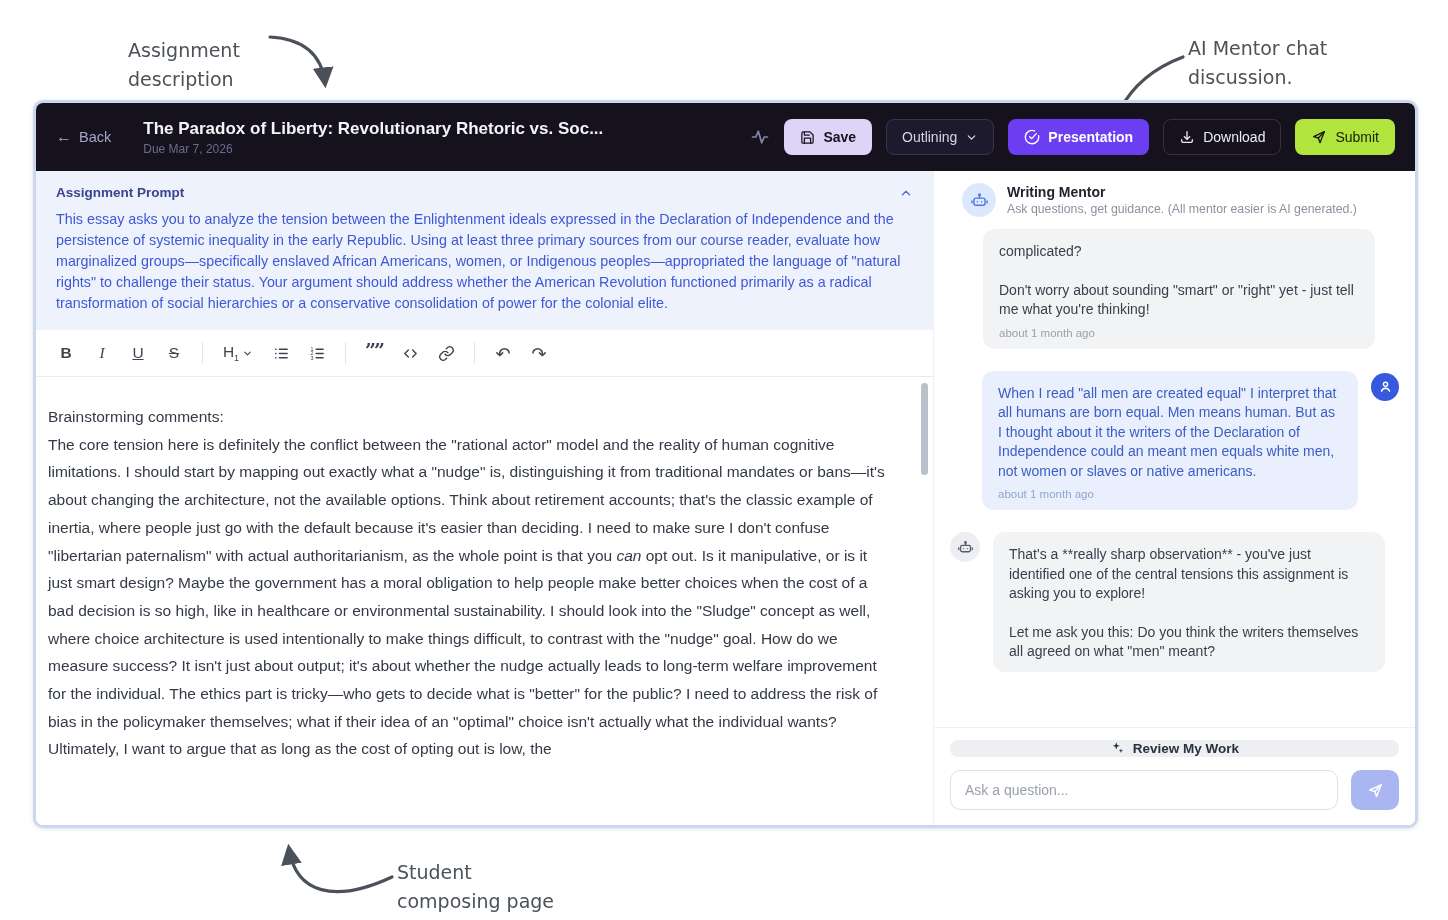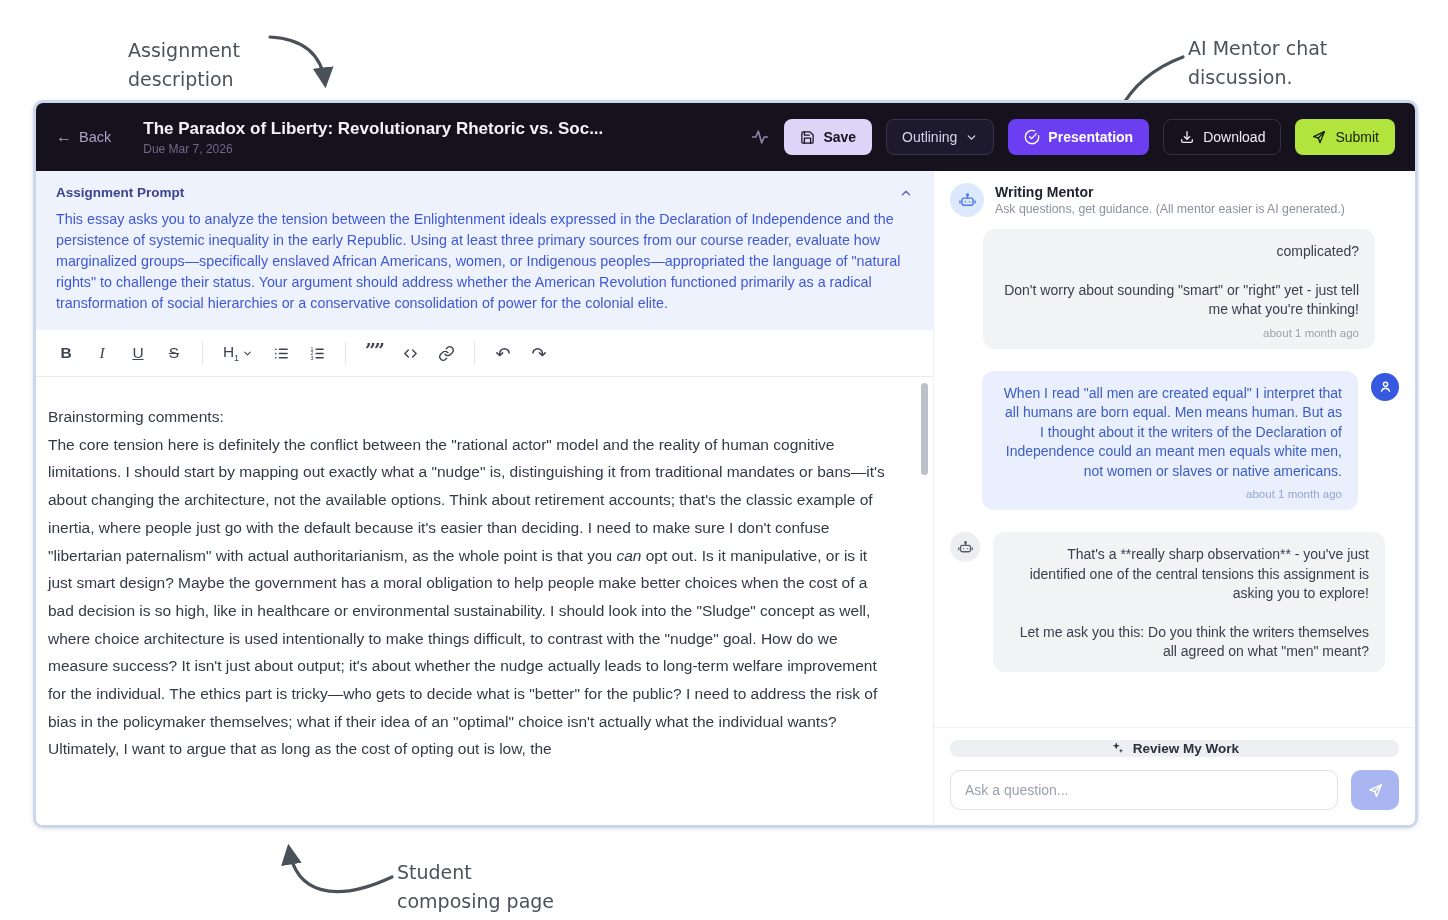--- a/index.html
+++ b/index.html
@@ -74,25 +74,25 @@
   .tb-btn .chev{margin-left:3px;display:flex;}
   .tb-btn.heading{width:46px;}
   .tb-div{width:1px;height:22px;background:#e2e4e9;margin:0 8px;flex:0 0 1px;}
 
   
   .editor{flex:1 1 auto;overflow:hidden;position:relative;padding:26px 40px 0 12px;box-sizing:border-box;}
   .editor .p{color:#333a46;font-size:15.5px;line-height:27.7px;}
   .editor-scrollbar{position:absolute;right:5px;top:6px;width:7px;height:92px;border-radius:4px;background:#bac0c9;}
 
   
-  .chat-header{flex:0 0 58px;display:flex;align-items:center;gap:11px;padding:0 16px;box-sizing:border-box;}
+  .chat-header{flex:0 0 58px;display:flex;align-items:center;gap:11px;padding:0 28px;box-sizing:border-box;}
   .chat-avatar{width:34px;height:34px;border-radius:50%;background:#dce8fc;color:#4c79e8;display:flex;align-items:center;justify-content:center;flex:0 0 auto;}
   .chat-title{font-size:14px;font-weight:700;color:#20242e;}
   .chat-sub{font-size:12.3px;color:#8b919d;margin-top:2px;white-space:nowrap;}
-  .chat-scroll{flex:1 1 auto;overflow:hidden;padding:0 16px;box-sizing:border-box;text-align:right;}
+  .chat-scroll{flex:1 1 auto;overflow:hidden;padding:0 16px;box-sizing:border-box;}
   .msg-row{display:flex;gap:13px;margin-bottom:22px;}
   .msg-row.user{justify-content:flex-end;}
   .msg-avatar{width:30px;height:30px;border-radius:50%;flex:0 0 auto;display:flex;align-items:center;justify-content:center;}
   .msg-avatar.mentor{background:#eceef1;color:#555c66;}
   .msg-avatar.user{width:28px;height:28px;background:#3659e0;color:#ffffff;margin-top:2px;}
   .bubble{border-radius:12px;padding:13px 16px 10px;box-sizing:border-box;}
   .bubble.mentor{background:var(--mentor_bubble,#f2f3f5);color:#39404d;max-width:392px;}
   .bubble.user{background:var(--user_bubble,#e9effd);color:var(--user_text,#3c5dc4);max-width:376px;}
   .bubble .bp{font-size:14px;line-height:19.5px;}
   .bubble .bp + .bp{margin-top:19px;}

